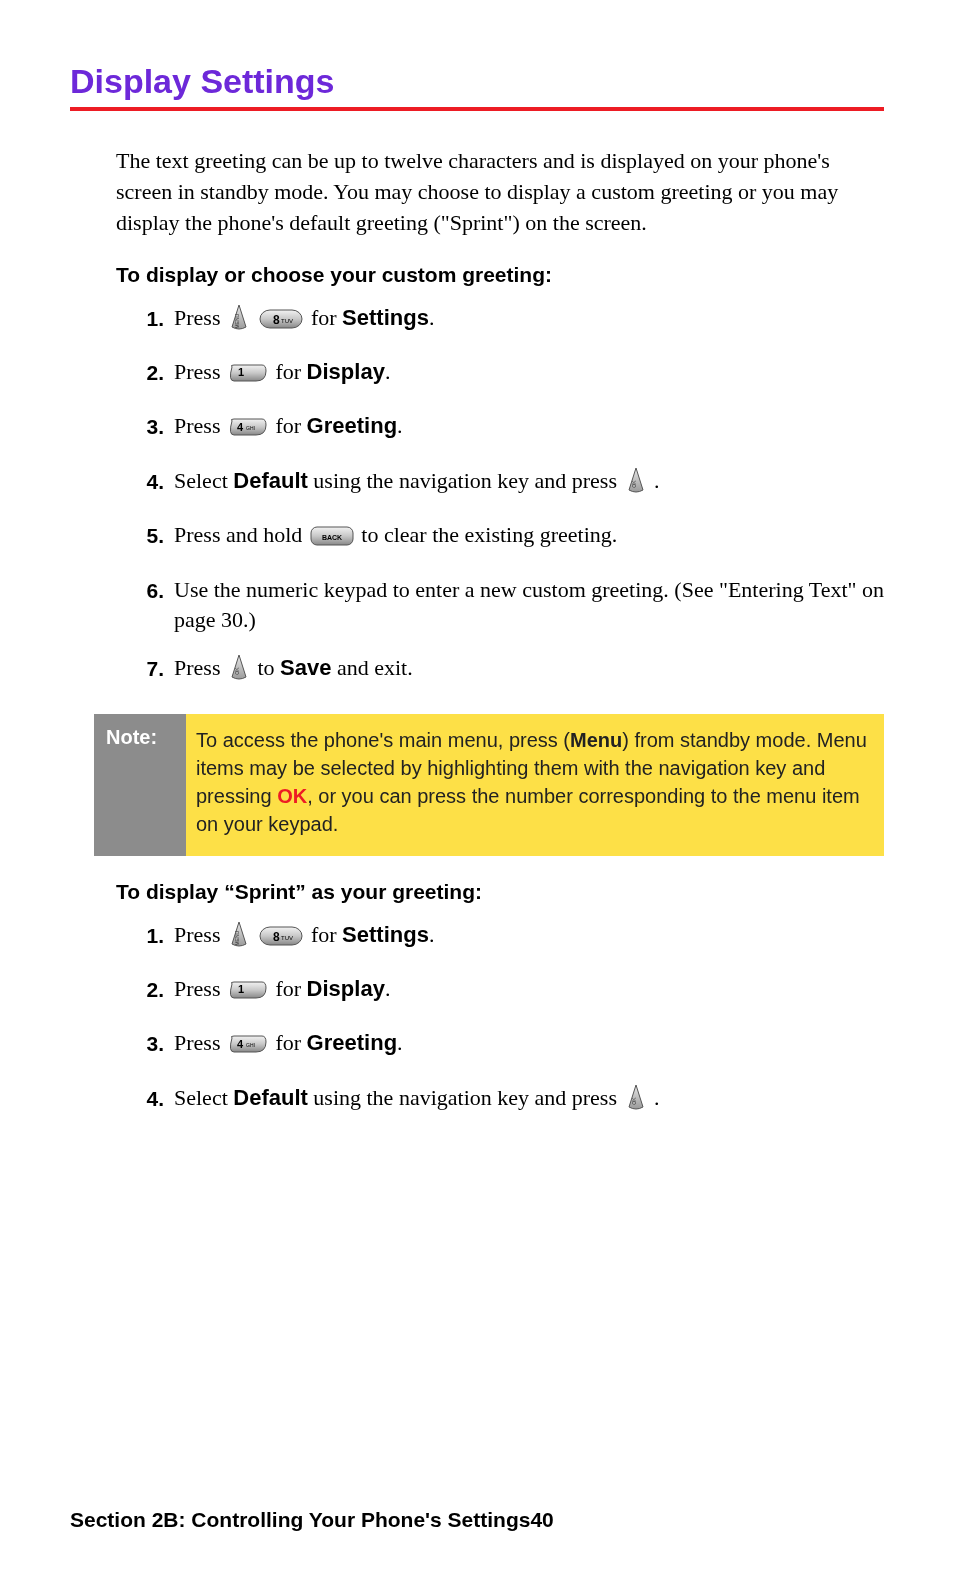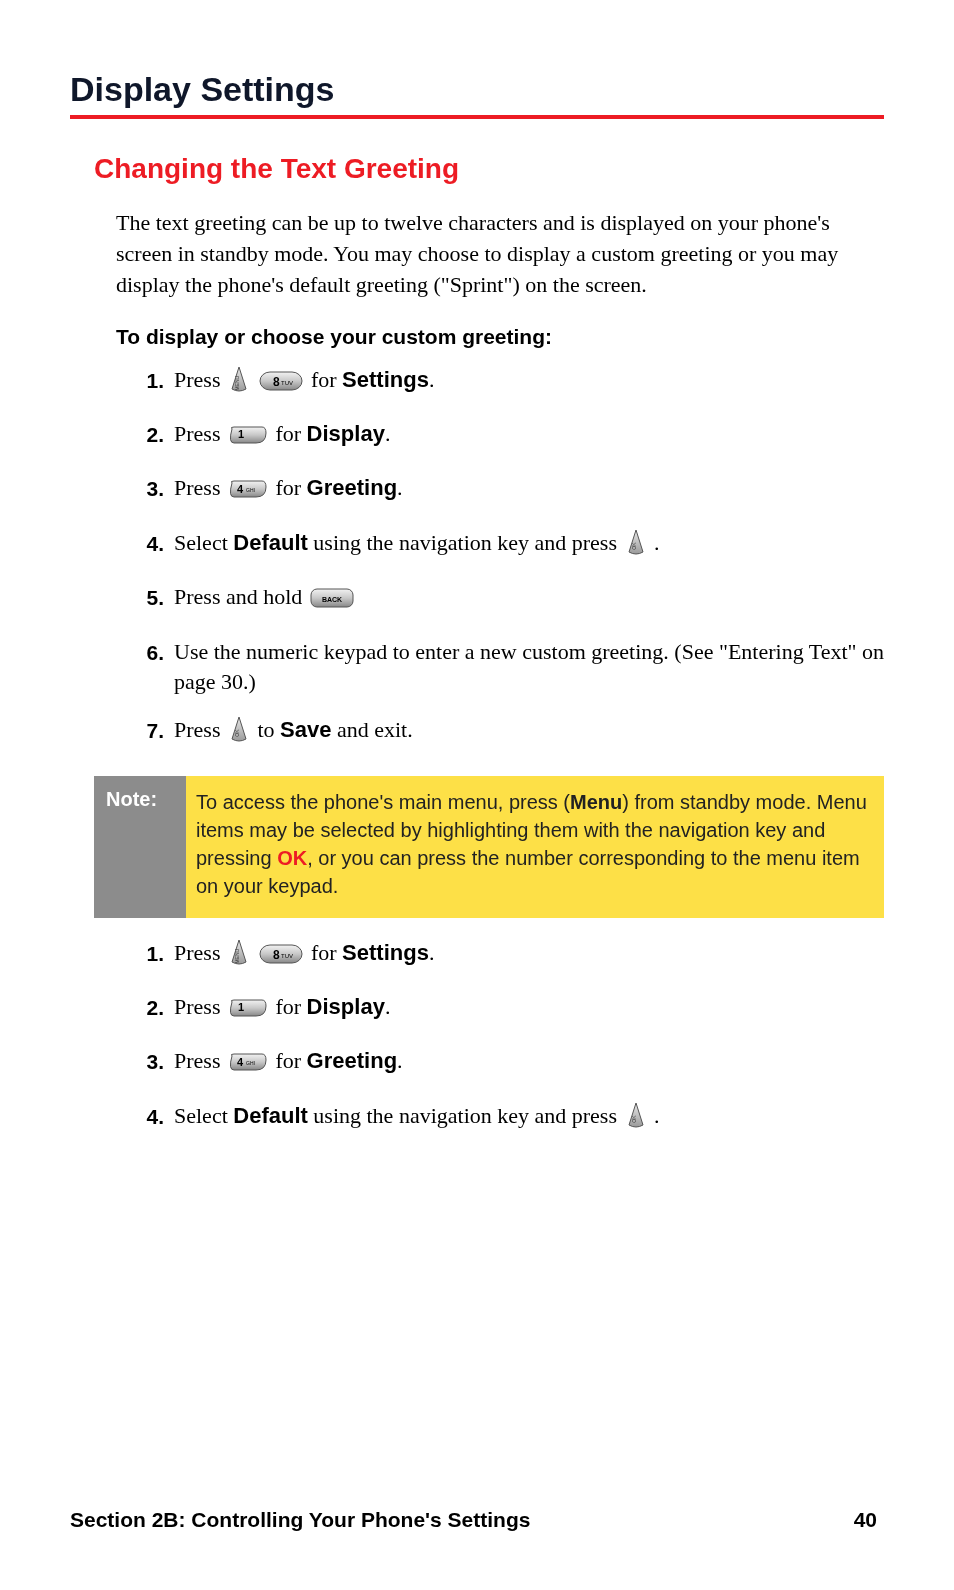--- a/index.html
+++ b/index.html
@@ -12,22 +12,22 @@
     color: #000;
     position: relative;
   }
   .page {
     padding: 62px 70px 0 70px;
   }
   .title {
     font-family: "Helvetica Neue", Helvetica, Arial, sans-serif;
     font-weight: 700;
     font-size: 34px;
-    color: #0f172a;
-    margin: 8px 0 6px 0;
+    color: #6d28d9;
+    margin: 0 0 6px 0;
   }
   .title-rule {
     border: none;
     border-top: 4px solid #ed1c24;
     margin: 0 0 34px 0;
   }
   .sub-wrap { padding-left: 24px; }
   .subtitle {
     font-family: "Helvetica Neue", Helvetica, Arial, sans-serif;
     font-weight: 700;
@@ -95,23 +95,22 @@
     font-family: "Helvetica Neue", Helvetica, Arial, sans-serif;
     font-size: 20px;
     line-height: 1.4;
     padding: 12px 14px 18px 10px;
     color: #222;
   }
   .note-text .nb { font-weight: 700; }
   .note-text .ok { font-weight: 700; color: #ed1c24; }
   .footer {
     position: absolute;
-    left: 70px; right: 77px; bottom: 58px;
+    left: 70px; right: 70px; bottom: 58px;
     display: flex;
-    justify-content: space-between;
     font-family: "Helvetica Neue", Helvetica, Arial, sans-serif;
     font-weight: 700;
     font-size: 21px;
   }
 </style>
 </head>
 <body>
 
 <svg width="0" height="0" style="position:absolute">
   <defs>
@@ -125,21 +124,20 @@
         <stop offset="1" stop-color="#9a9a9a"></stop>
     </linearGradient>
   </defs>
 </svg>
 
 <div class="page">
   <h1 class="title">Display Settings</h1>
   <hr class="title-rule">
 
   <div class="sub-wrap">
-    <h2 class="subtitle">Changing the Text Greeting</h2>
 
     <div class="body-wrap">
       <p class="intro">The text greeting can be up to twelve characters and is displayed on your phone's screen in standby mode. You may choose to display a custom greeting or you may display the phone's default greeting ("Sprint") on the screen.</p>
 
       <p class="lead">To display or choose your custom greeting:</p>
 
       <ol class="steps">
         <li>
           <span class="num">1.</span>
           <span>Press </span>
@@ -187,20 +185,21 @@
               </svg></span>
           <span>.</span>
         </li>
         <li>
           <span class="num">5.</span>
           <span>Press and hold </span>
           <span class="icon icon-back"><svg viewBox="0 0 44 24">
                 <rect x="1" y="3" rx="6" ry="6" width="42" height="18" fill="url(#gkey)" stroke="#555"></rect>
                 <text x="22" y="16" font-size="7" font-weight="bold" text-anchor="middle" font-family="Arial">BACK</text>
               </svg></span>
+          <span> to clear the existing greeting.</span>
         </li>
         <li>
           <span class="num">6.</span>
           <span>Use the numeric keypad to enter a new custom greeting. (See "Entering Text" on page 30.)</span>
         </li>
         <li>
           <span class="num">7.</span>
           <span>Press </span>
           <span class="icon icon-ok"><svg viewBox="0 0 22 28">
                 <path d="M11 2 L18 24 Q11 28 4 24 Z" fill="url(#grock)" stroke="#555"></path>
@@ -214,20 +213,21 @@
     </div>
 
     <div class="note-box">
       <div class="note-label">Note:</div>
       <div class="note-text">
         <span>To access the phone's main menu, press (</span><span class="nb">Menu</span><span>) from standby mode. Menu items may be selected by highlighting them with the navigation key and pressing </span><span class="ok">OK</span><span>, or you can press the number corresponding to the menu item on your keypad.</span>
       </div>
     </div>
 
     <div class="body-wrap">
+      <p class="lead lead2">To display “Sprint” as your greeting:</p>
 
       <ol class="steps">
         <li>
           <span class="num">1.</span>
           <span>Press </span>
           <span class="icon icon-menu"><svg viewBox="0 0 22 28">
                 <path d="M11 2 L18 24 Q11 28 4 24 Z" fill="url(#grock)" stroke="#555"></path>
                 <text x="11" y="18" font-size="5" text-anchor="middle" transform="rotate(-90 11 18)" fill="#333" font-family="Arial">MENU</text>
               </svg></span>
           <span class="icon icon-key"><svg viewBox="0 0 44 24">

